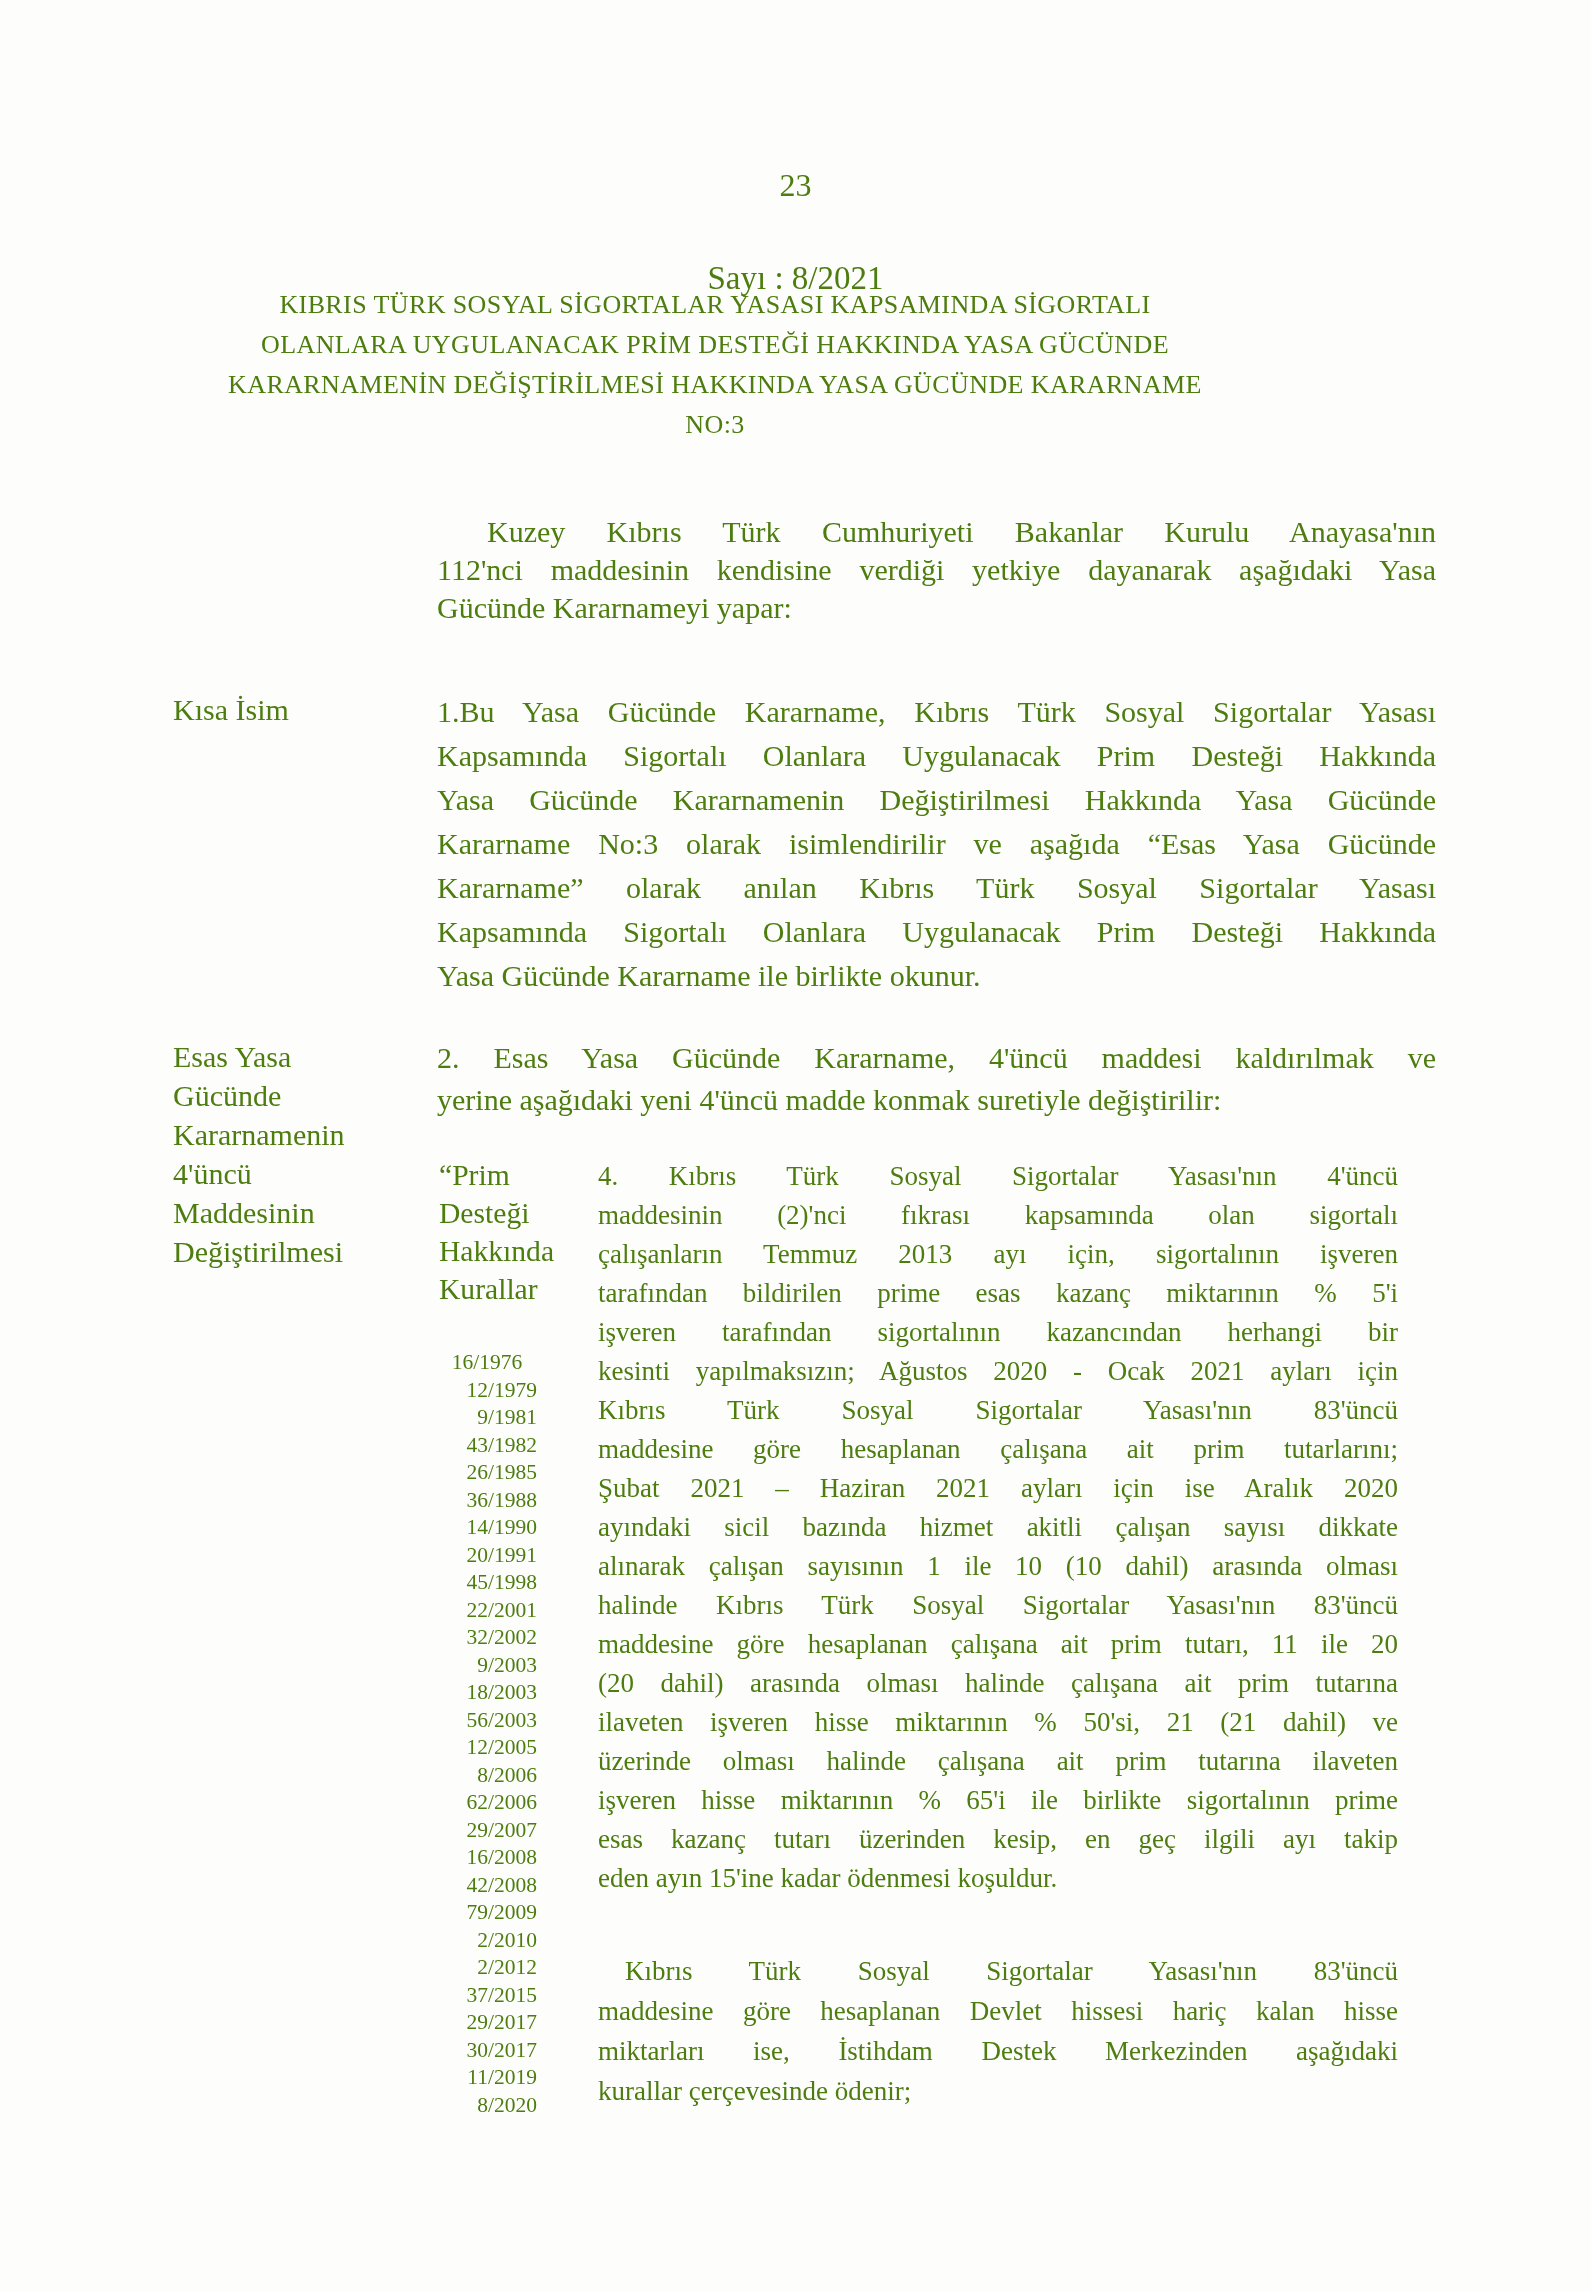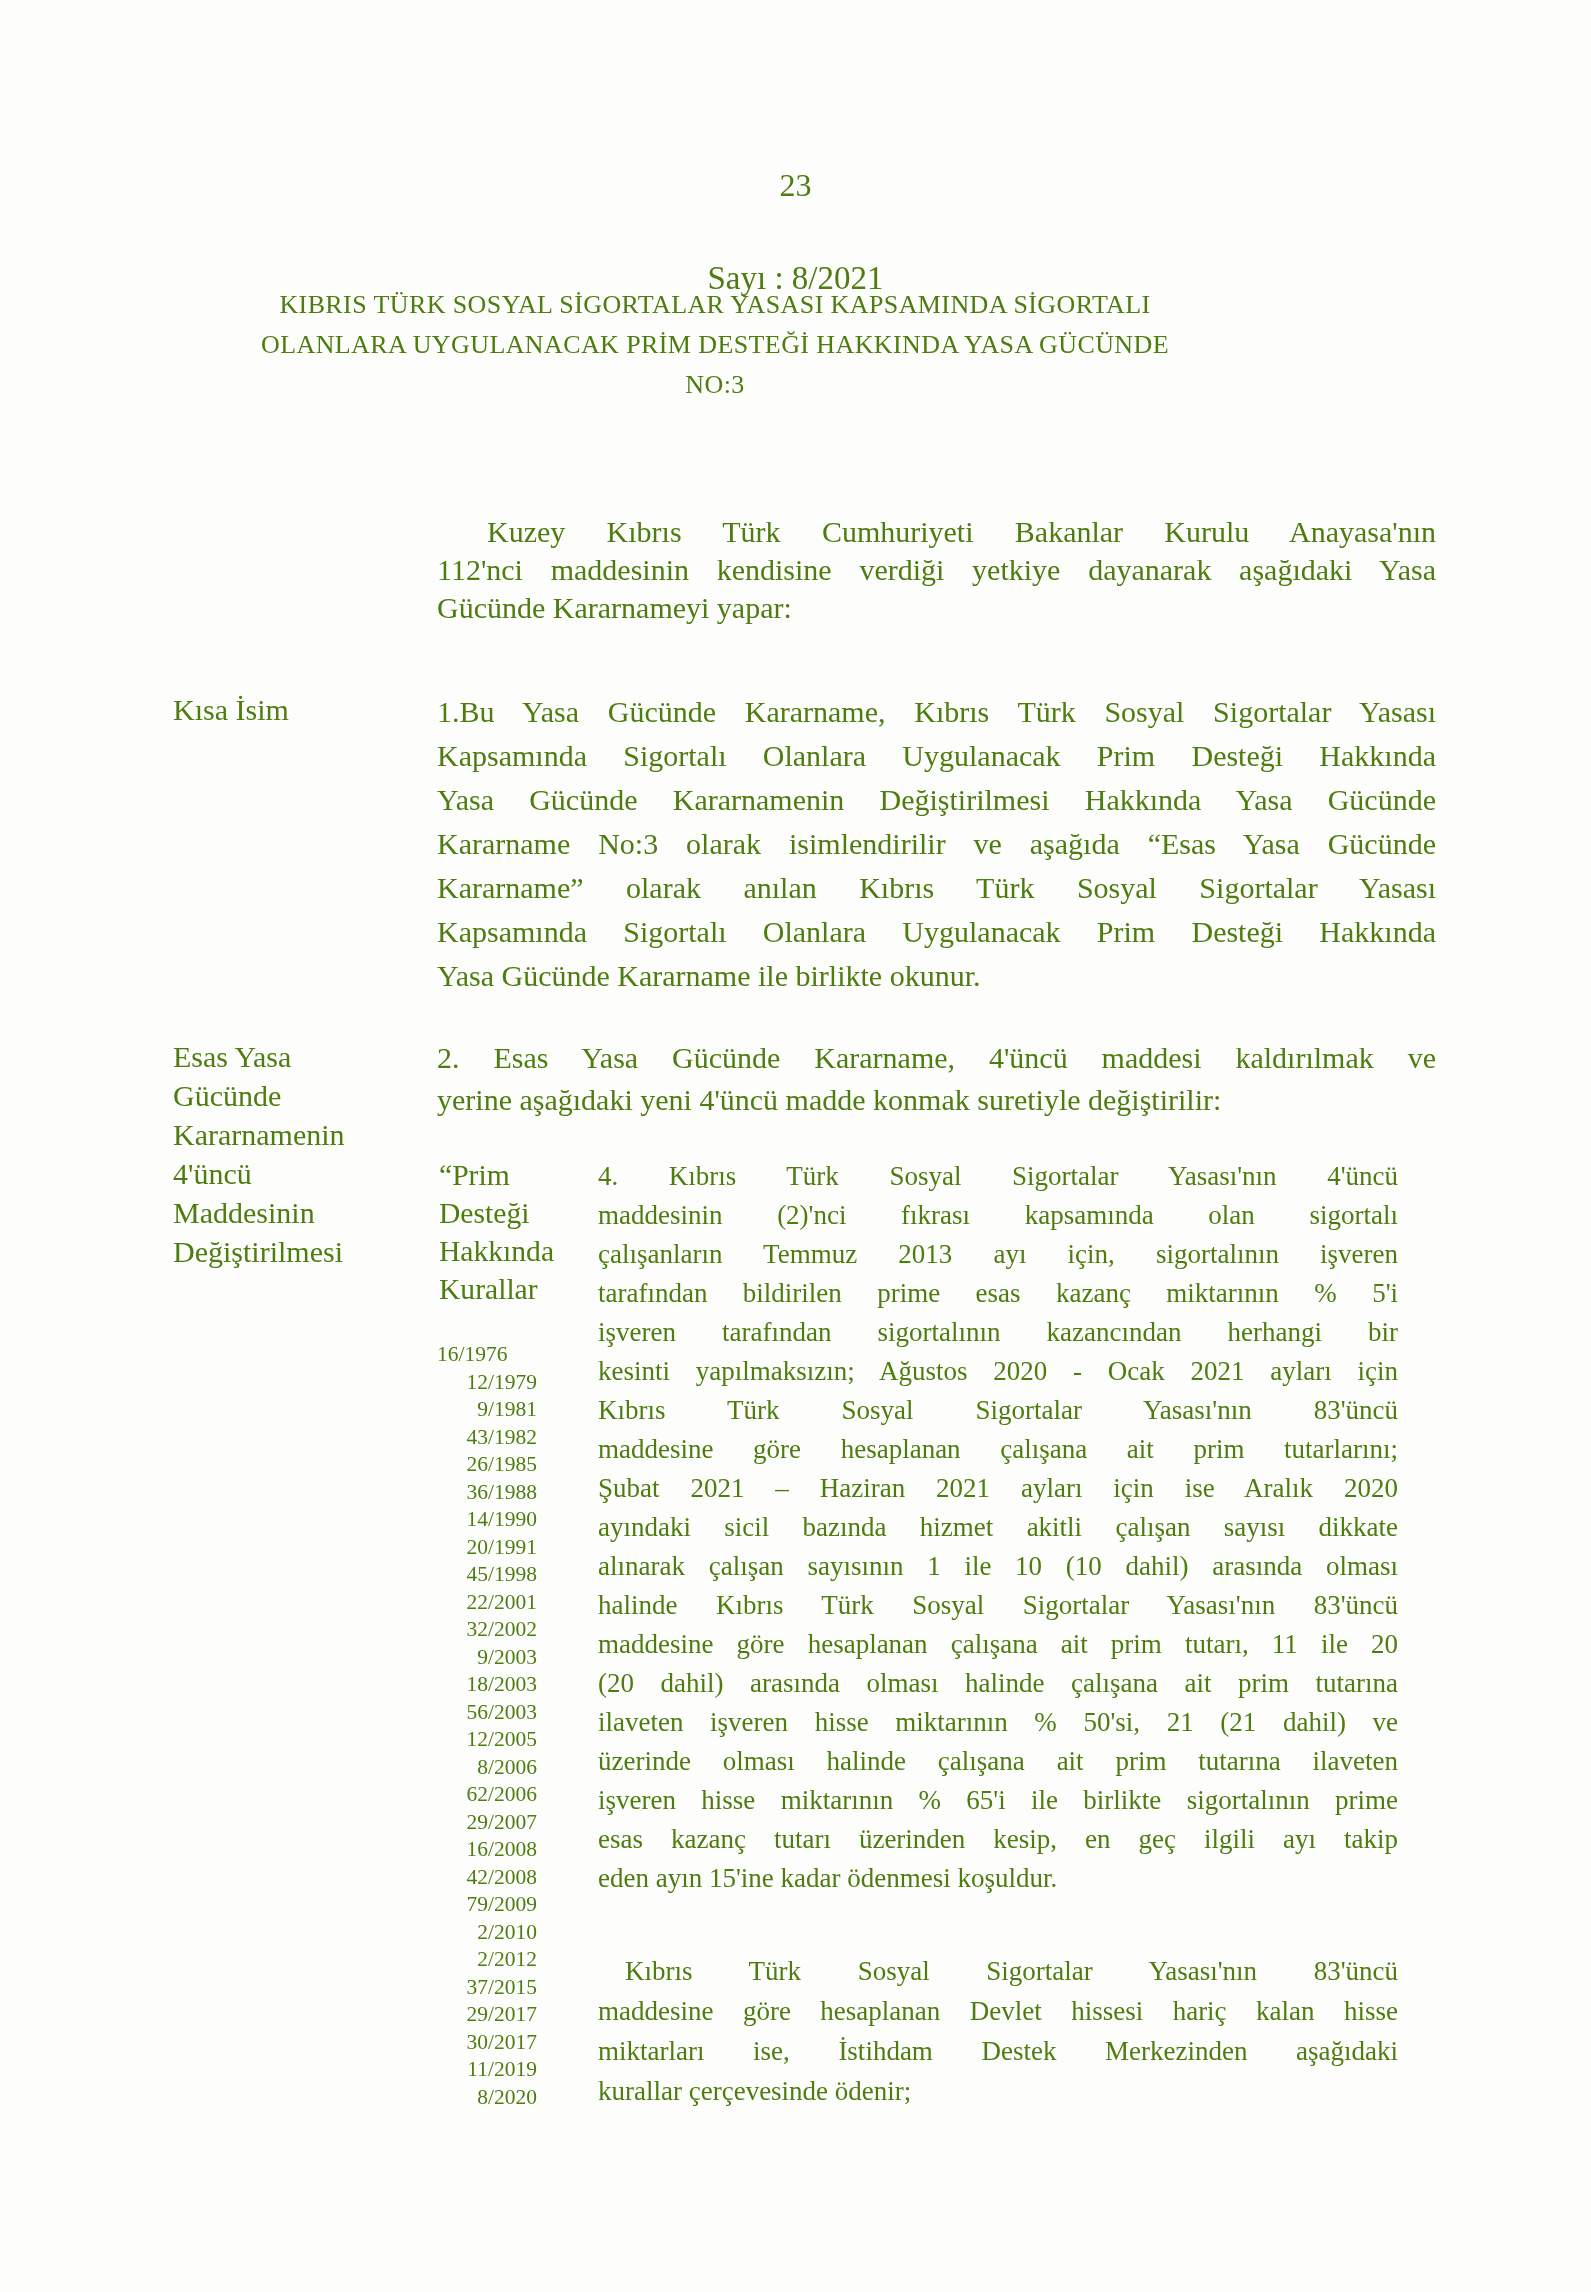--- a/index.html
+++ b/index.html
@@ -42,36 +42,37 @@
   .article1   { top: 690px;  left: 437px; width: 999px; font-size: 30px; line-height: 44px; }
 
   .label-esas { top: 1037px; left: 173px; width: 242px;  font-size: 30px; line-height: 39px; }
   .article2   { top: 1037px; left: 437px; width: 999px; font-size: 30px; line-height: 42px; }
 
   .label-prim { top: 1156px; left: 439px; width: 157px;  font-size: 29.6px; line-height: 38px; }
   .article4   { top: 1157px; left: 598px; width: 800px;  font-size: 27px; line-height: 39px; }
 
   .laws       { top: 1341px; left: 437px; width: 100px;  font-size: 21.5px; line-height: 27.5px; }
   .laws .line { text-align: right; }
-  .laws .line:first-child { text-align: left; }
+  .laws .line:first-child { text-align: center; margin-top: 8px; }
 
   .closing    { top: 1951px; left: 598px; width: 800px;  font-size: 27px; line-height: 40px; }
 </style>
 </head>
 <body>
 
 <div class="page">
 
   <div class="block page-number">23</div>
 
   <div class="block doc-number">Sayı : 8/2021</div>
 
   <div class="block doc-title center">
       <div class="line">KIBRIS TÜRK SOSYAL SİGORTALAR YASASI KAPSAMINDA SİGORTALI</div>
       <div class="line">OLANLARA UYGULANACAK PRİM DESTEĞİ HAKKINDA YASA GÜCÜNDE</div>
+      <div class="line">KARARNAMENİN DEĞİŞTİRİLMESİ HAKKINDA YASA GÜCÜNDE KARARNAME</div>
       <div class="line">NO:3</div>
     </div>
 
   <div class="block intro justify indent-first">
       <div class="line">Kuzey Kıbrıs Türk Cumhuriyeti Bakanlar Kurulu Anayasa'nın</div>
       <div class="line">112'nci maddesinin kendisine verdiği yetkiye dayanarak aşağıdaki Yasa</div>
       <div class="line">Gücünde Kararnameyi yapar:</div>
     </div>
 
   <div class="block label-kisa">Kısa İsim</div>

